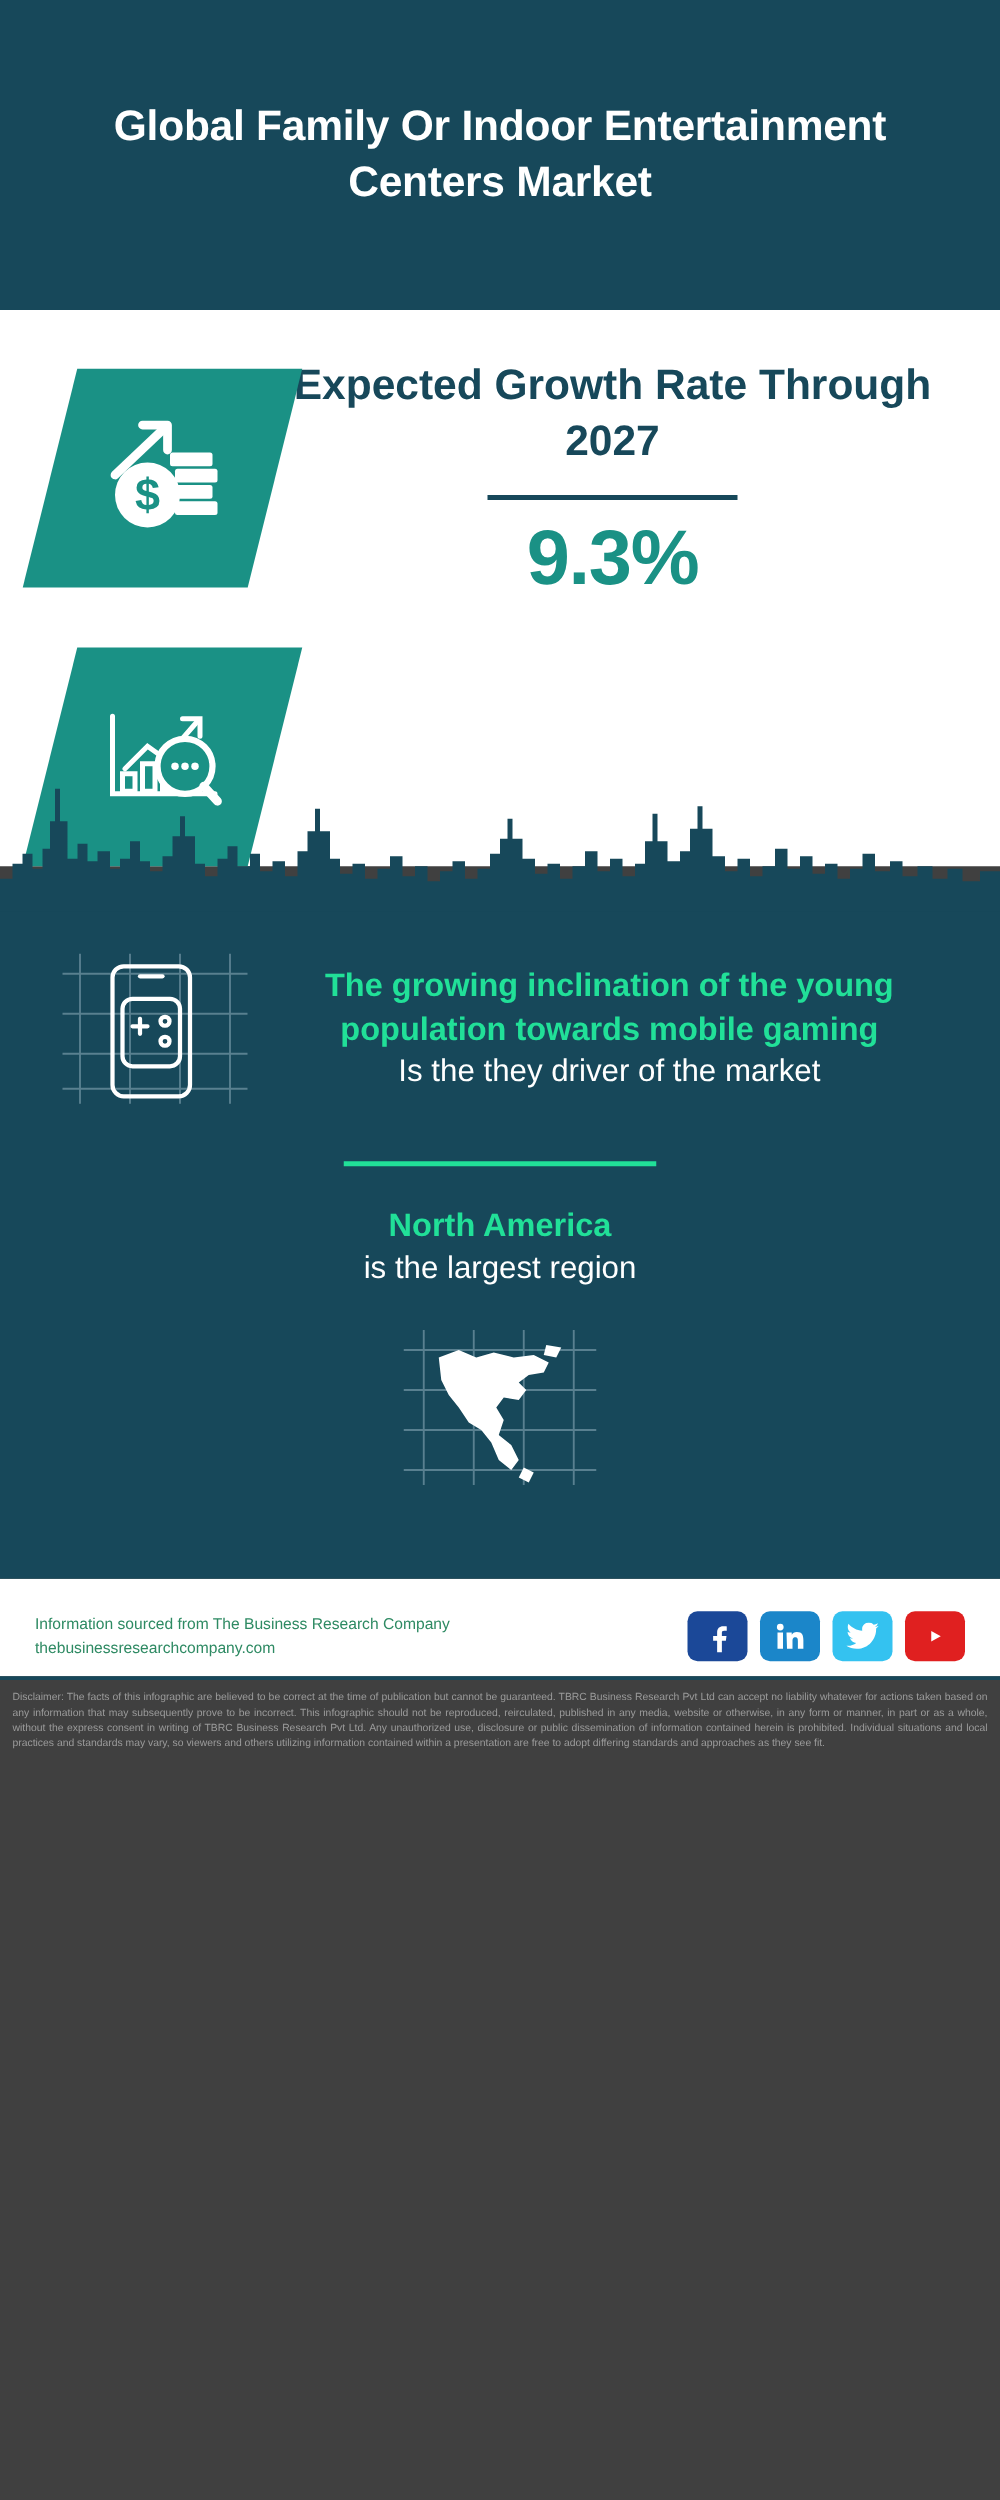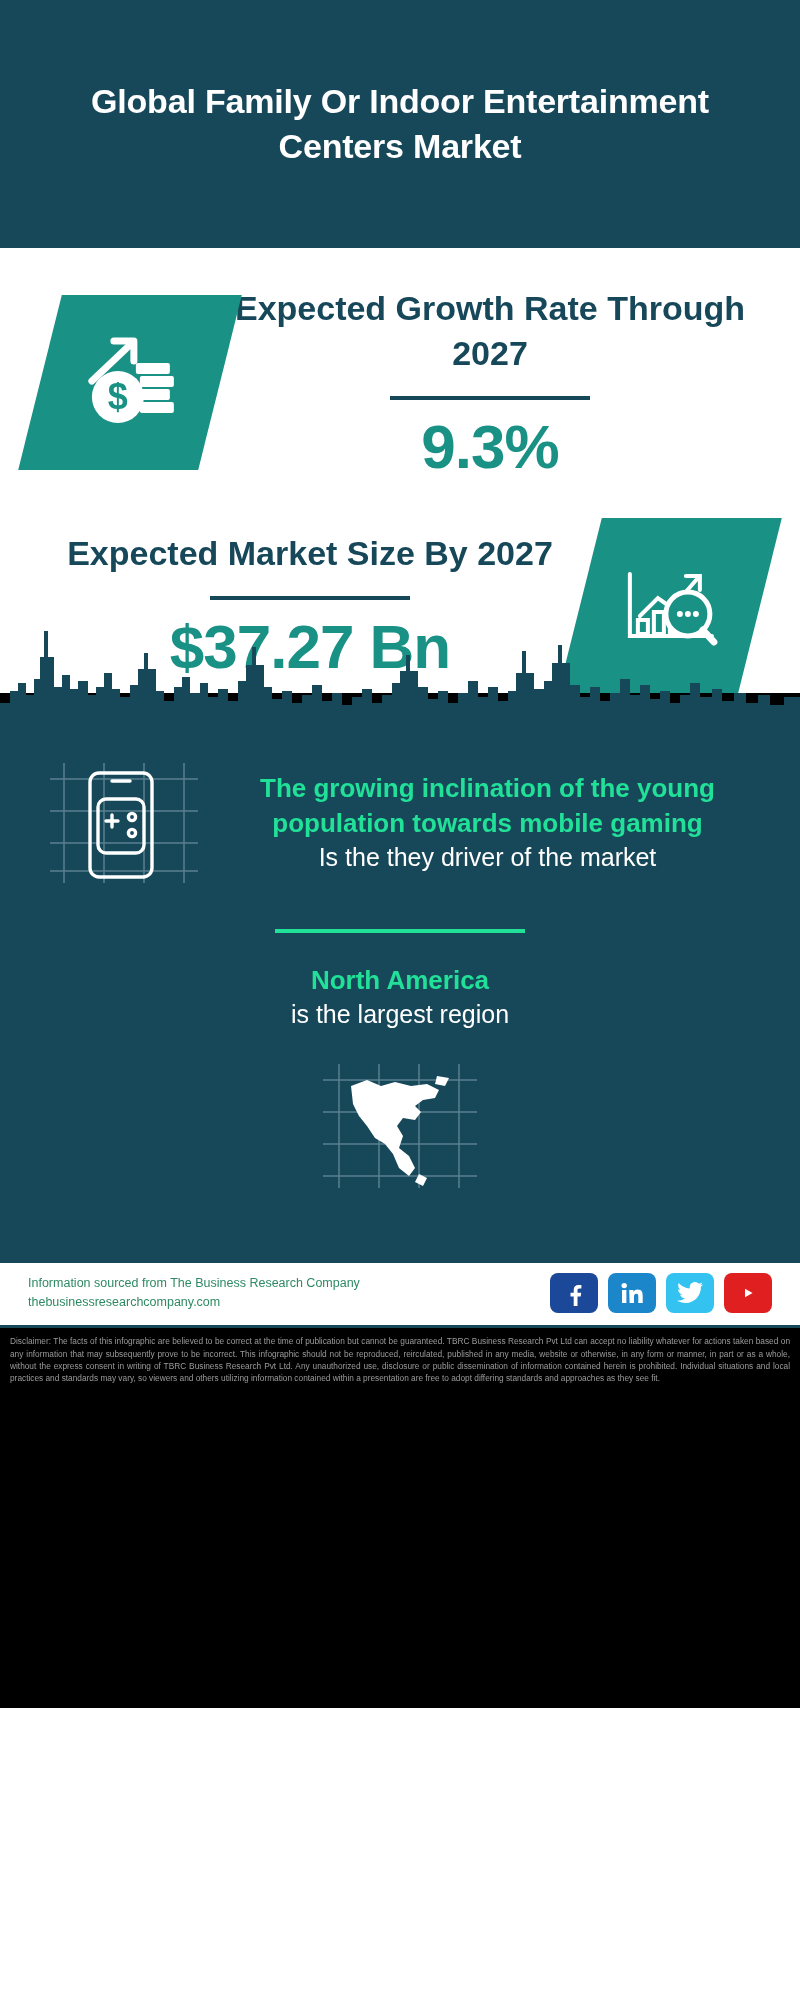--- a/index.html
+++ b/index.html
@@ -4,22 +4,22 @@
 <style>
   * { box-sizing: border-box; margin: 0; padding: 0; }
   html, body {
     width: 800px;
     background: #ffffff;
     font-family: "Liberation Sans", sans-serif;
   }
   .page {
     position: relative;
     width: 800px;
-    height: 1708px;
-    background: #000000;
+    height: 2000px;
+    background: #404040;
     overflow: hidden;
   }
 
   
   .header {
     width: 100%;
     height: 248px;
     background: #17485a;
     display: flex;
     align-items: center;
@@ -155,21 +155,21 @@
     flex: 0 0 190px;
     display: flex;
     align-items: center;
     justify-content: center;
   }
 
   
   .footer {
     width: 100%;
     background: #ffffff;
-    padding: 10px 28px 12px 28px;
+    padding: 26px 28px 12px 28px;
     display: flex;
     align-items: center;
     justify-content: space-between;
   }
   .source-block { color: #2e8a63; font-size: 12.5px; line-height: 1.55; }
   .source-block div { white-space: nowrap; }
   .socials { display: flex; gap: 10px; align-items: center; }
   .s-icon {
     width: 48px; height: 40px;
     border-radius: 8px;
@@ -218,25 +218,20 @@
         </span>
       </div>
       <div class="stat-text">
         <div class="stat-title">Expected Growth Rate Through 2027</div>
         <div class="stat-rule"></div>
         <div class="stat-value">9.3%</div>
       </div>
     </div>
 
     <div class="stat-row row-size">
-      <div class="stat-text">
-        <div class="stat-title">Expected Market Size By 2027</div>
-        <div class="stat-rule"></div>
-        <div class="stat-value">$37.27 Bn</div>
-      </div>
       <div class="badge">
         <span class="glyph">
           <svg width="112" height="100" viewBox="0 0 112 100">
             <g stroke="#fff" stroke-width="4" fill="none" stroke-linecap="round">
               <path d="M16 20 L16 82 L98 82"></path>
               <path d="M26 62 L44 44 L58 54 L84 24"></path>
               <path d="M72 22 L86 22 L86 36"></path>
               <rect x="24" y="66" width="10" height="14"></rect>
               <rect x="40" y="58" width="10" height="22"></rect>
               <rect x="56" y="64" width="10" height="16"></rect>

